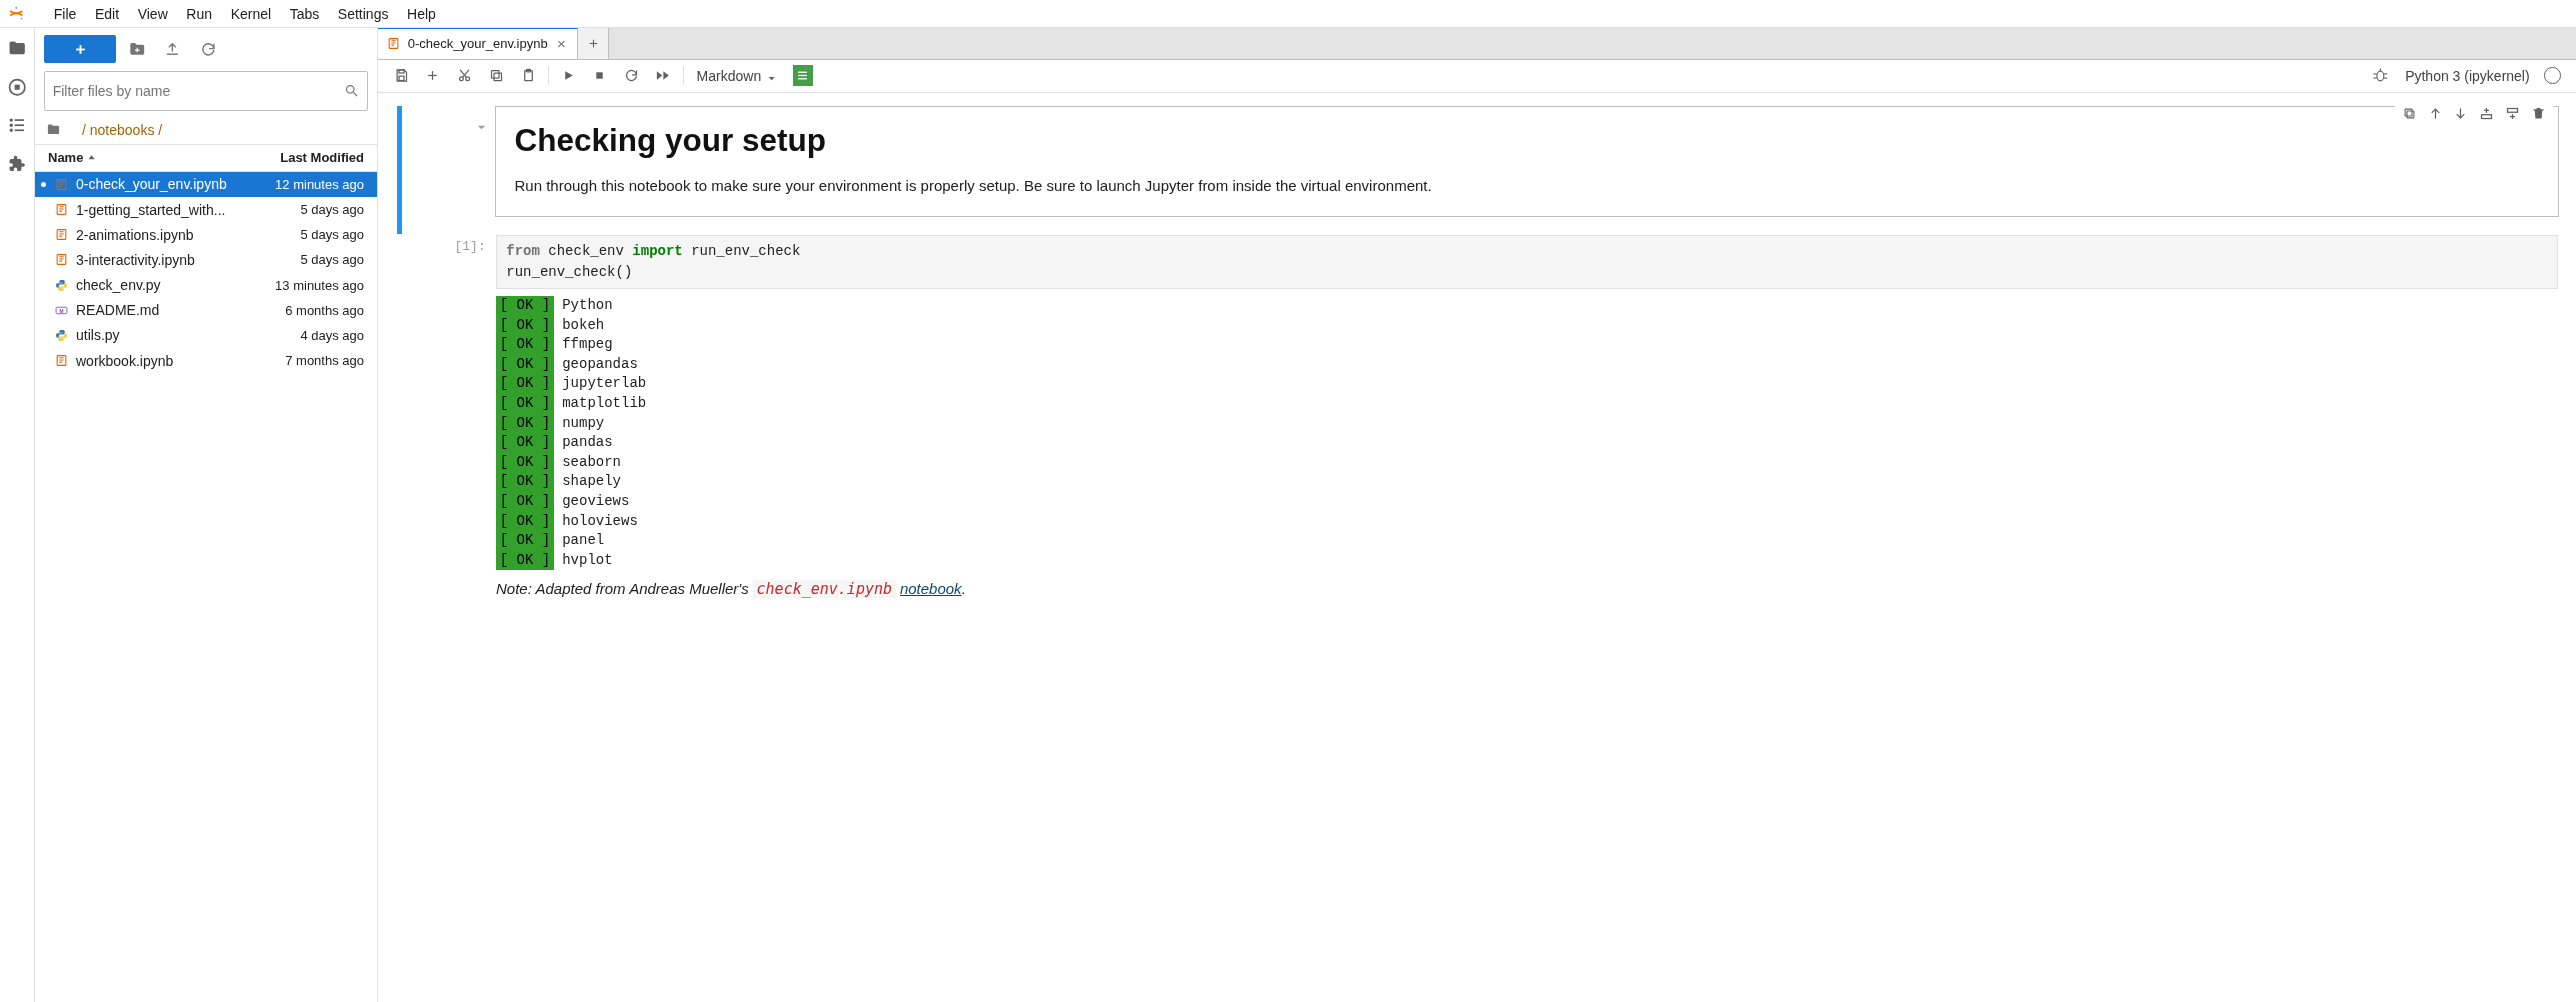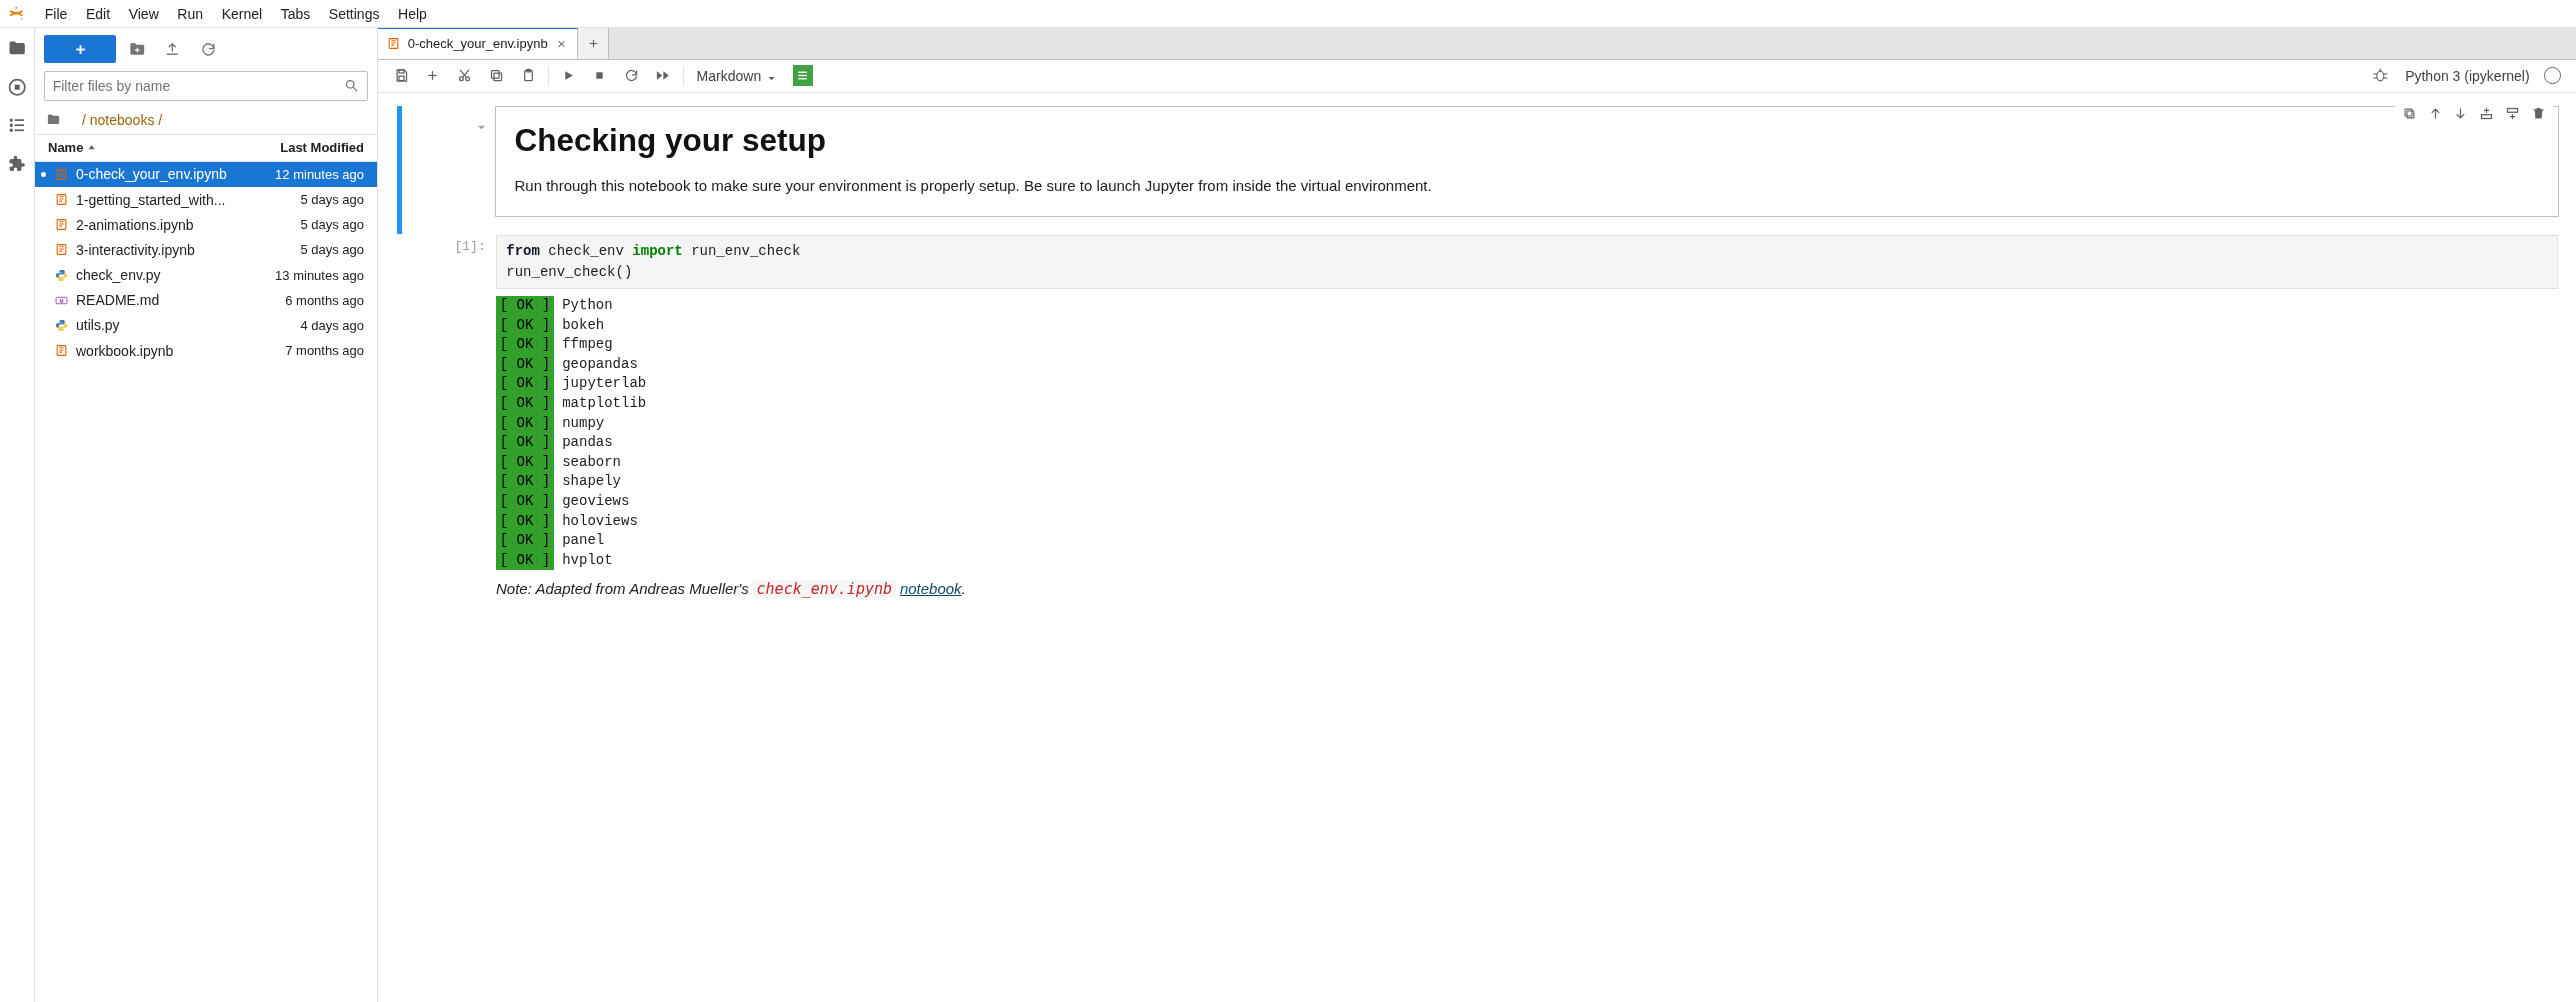--- a/index.html
+++ b/index.html
@@ -1,38 +1,38 @@
 <!DOCTYPE html>
 <html><head>
 <meta charset="utf-8">
 <style>
   * { box-sizing: border-box; margin: 0; padding: 0; }
   html, body { width: 100%; height: 100%; font-family: -apple-system, BlinkMacSystemFont, "Segoe UI", Helvetica, Arial, sans-serif; font-size: 13px; color: #212121; background: #fff; }
   body { display: flex; flex-direction: column; }
 
   
-  .menubar { display: flex; align-items: center; height: 28px; border-bottom: 0.9px solid #e0e0e0; padding: 0 7.4px; gap: 4px; flex-shrink: 0;}
+  .menubar { display: flex; align-items: center; height: 28px; border-bottom: 0.9px solid #e0e0e0; padding: 0 7.4px; gap: 13px; flex-shrink: 0;}
   .menubar .logo { width: 18.5px; height: 18.5px; display:flex; align-items:center; justify-content:center; margin-right: 5.6px; }
   .menubar .menu-item { padding: 2.8px 9.3px; cursor: pointer; border-radius: 1.9px; font-size: 14px;}
 
   
   .main { flex: 1; display: flex; overflow: hidden; }
 
   
   .activity-bar { width: 35px; border-right: 0.9px solid #e0e0e0; display: flex; flex-direction: column; align-items: center; padding-top: 9.3px; gap: 16.7px; flex-shrink:0;}
   .activity-bar .act-item { width: 22px; height: 22px; display:flex; align-items:center; justify-content:center; cursor:pointer; color:#616161; }
   .activity-bar .act-item.active { color:#212121; }
 
   
   .file-panel { width: 343px; border-right: 0.9px solid #e0e0e0; display:flex; flex-direction:column; flex-shrink:0; overflow:hidden;}
   .file-toolbar { display:flex; align-items:center; gap:5.6px; padding:7.4px 9.3px; }
   .file-toolbar .new-btn { background:#1976d2; color:#fff; border:none; width:72px; height:28px; display:flex; align-items:center; justify-content:center; cursor:pointer; border-radius:1.9px; font-size:15px; font-weight:600;}
   .file-toolbar .tb-icon { width:30px; height:28px; display:flex; align-items:center; justify-content:center; cursor:pointer; color:#616161; }
   .filter-wrap { padding: 0 9.3px 5.6px 9.3px; }
-  .filter-box { display:flex; align-items:center; border:0.9px solid #bdbdbd; border-radius:1.9px; height:30px; padding:0 7.4px; }
+  .filter-box { display:flex; align-items:center; border:0.9px solid #bdbdbd; border-radius:1.9px; height:40px; padding:0 7.4px; }
   .filter-box input { flex:1; border:none; outline:none; font-size:14px; color:#555; background:transparent; }
   .filter-box .search-icon { color:#757575; }
   .breadcrumb { display:flex; align-items:center; gap:21px; padding:5.6px 11px; font-size:14px; color:#a16207; }
   .file-header { display:flex; align-items:center; border-top:0.9px solid #e0e0e0; border-bottom:0.9px solid #e0e0e0; font-size:13px; color:#212121; font-weight:600; padding:5.6px 13px; }
   .file-header .col-name { flex:1; display:flex; align-items:center; gap:3.7px; }
   .file-header .col-mod { text-align:right; }
   .file-list { flex:1; overflow:auto; }
   .file-row { display:flex; align-items:center; padding:4.6px 13px; font-size:14px; cursor:pointer; gap:7.4px; }
   .file-row.selected { background:#1976d2; color:#fff; }
   .file-row .dirty-dot { width:5.6px; height:5.6px; border-radius:50%; background:#fff; flex-shrink:0; visibility:hidden; margin-left:-7.4px;}
@@ -66,21 +66,21 @@
   .cell.active .cell-body { border-color:#e0e0e0;}
   .md-cell.active .cell-body { border-color:#bdbdbd;}
   .md-tools { position:absolute; top:-5.6px; right:5.6px; display:flex; gap:3.7px; background:#fff; padding:1.9px 3.7px;}
   .md-tools .mt-btn { width:22px; height:22px; display:flex; align-items:center; justify-content:center; color:#616161; cursor:pointer; }
   .md-collapse { position:absolute; left:-20.4px; top:15px; color:#9e9e9e; cursor:pointer; }
   .md-body { padding: 15px 18.5px 18.5px 18.5px; }
   .md-body h1 { font-size:31.5px; font-weight:700; color:#111; margin-bottom:16.7px; }
   .md-body p { font-size:15px; color:#212121; line-height:1.5; }
 
   .code-cell .code-input { background:#f5f5f5; border:0.9px solid #e0e0e0; padding:5.6px 9.3px; font-family:"SFMono-Regular", Consolas, "Liberation Mono", Menlo, monospace; font-size:14px; line-height:1.45; white-space:pre; overflow:auto;}
-  .code-cell .kw1 { color:#0f172a; font-weight:bold; }
+  .code-cell .kw1 { color:#737373; font-weight:bold; }
   .code-cell .kw2 { color:#008000; font-weight:bold; }
   .code-output { padding:7.4px 0 0 0; font-family:"SFMono-Regular", Consolas, "Liberation Mono", Menlo, monospace; font-size:14px; line-height:1.4; }
   .ok-badge { background:#33a02c; color:#000; padding:0 3.7px; display:inline-block; }
   .out-row { white-space:pre; }
   .note-line { font-size:15px; padding-top:9.3px; font-style:italic;}
   .note-line .mono { font-family:"SFMono-Regular", Consolas, monospace; font-style:italic; color:#c62828; background:#f6f6f6; padding:0 3.7px;}
   .note-line a { color:#0c4a6e;font-style:italic; }
 
   
   svg { display:block; }

